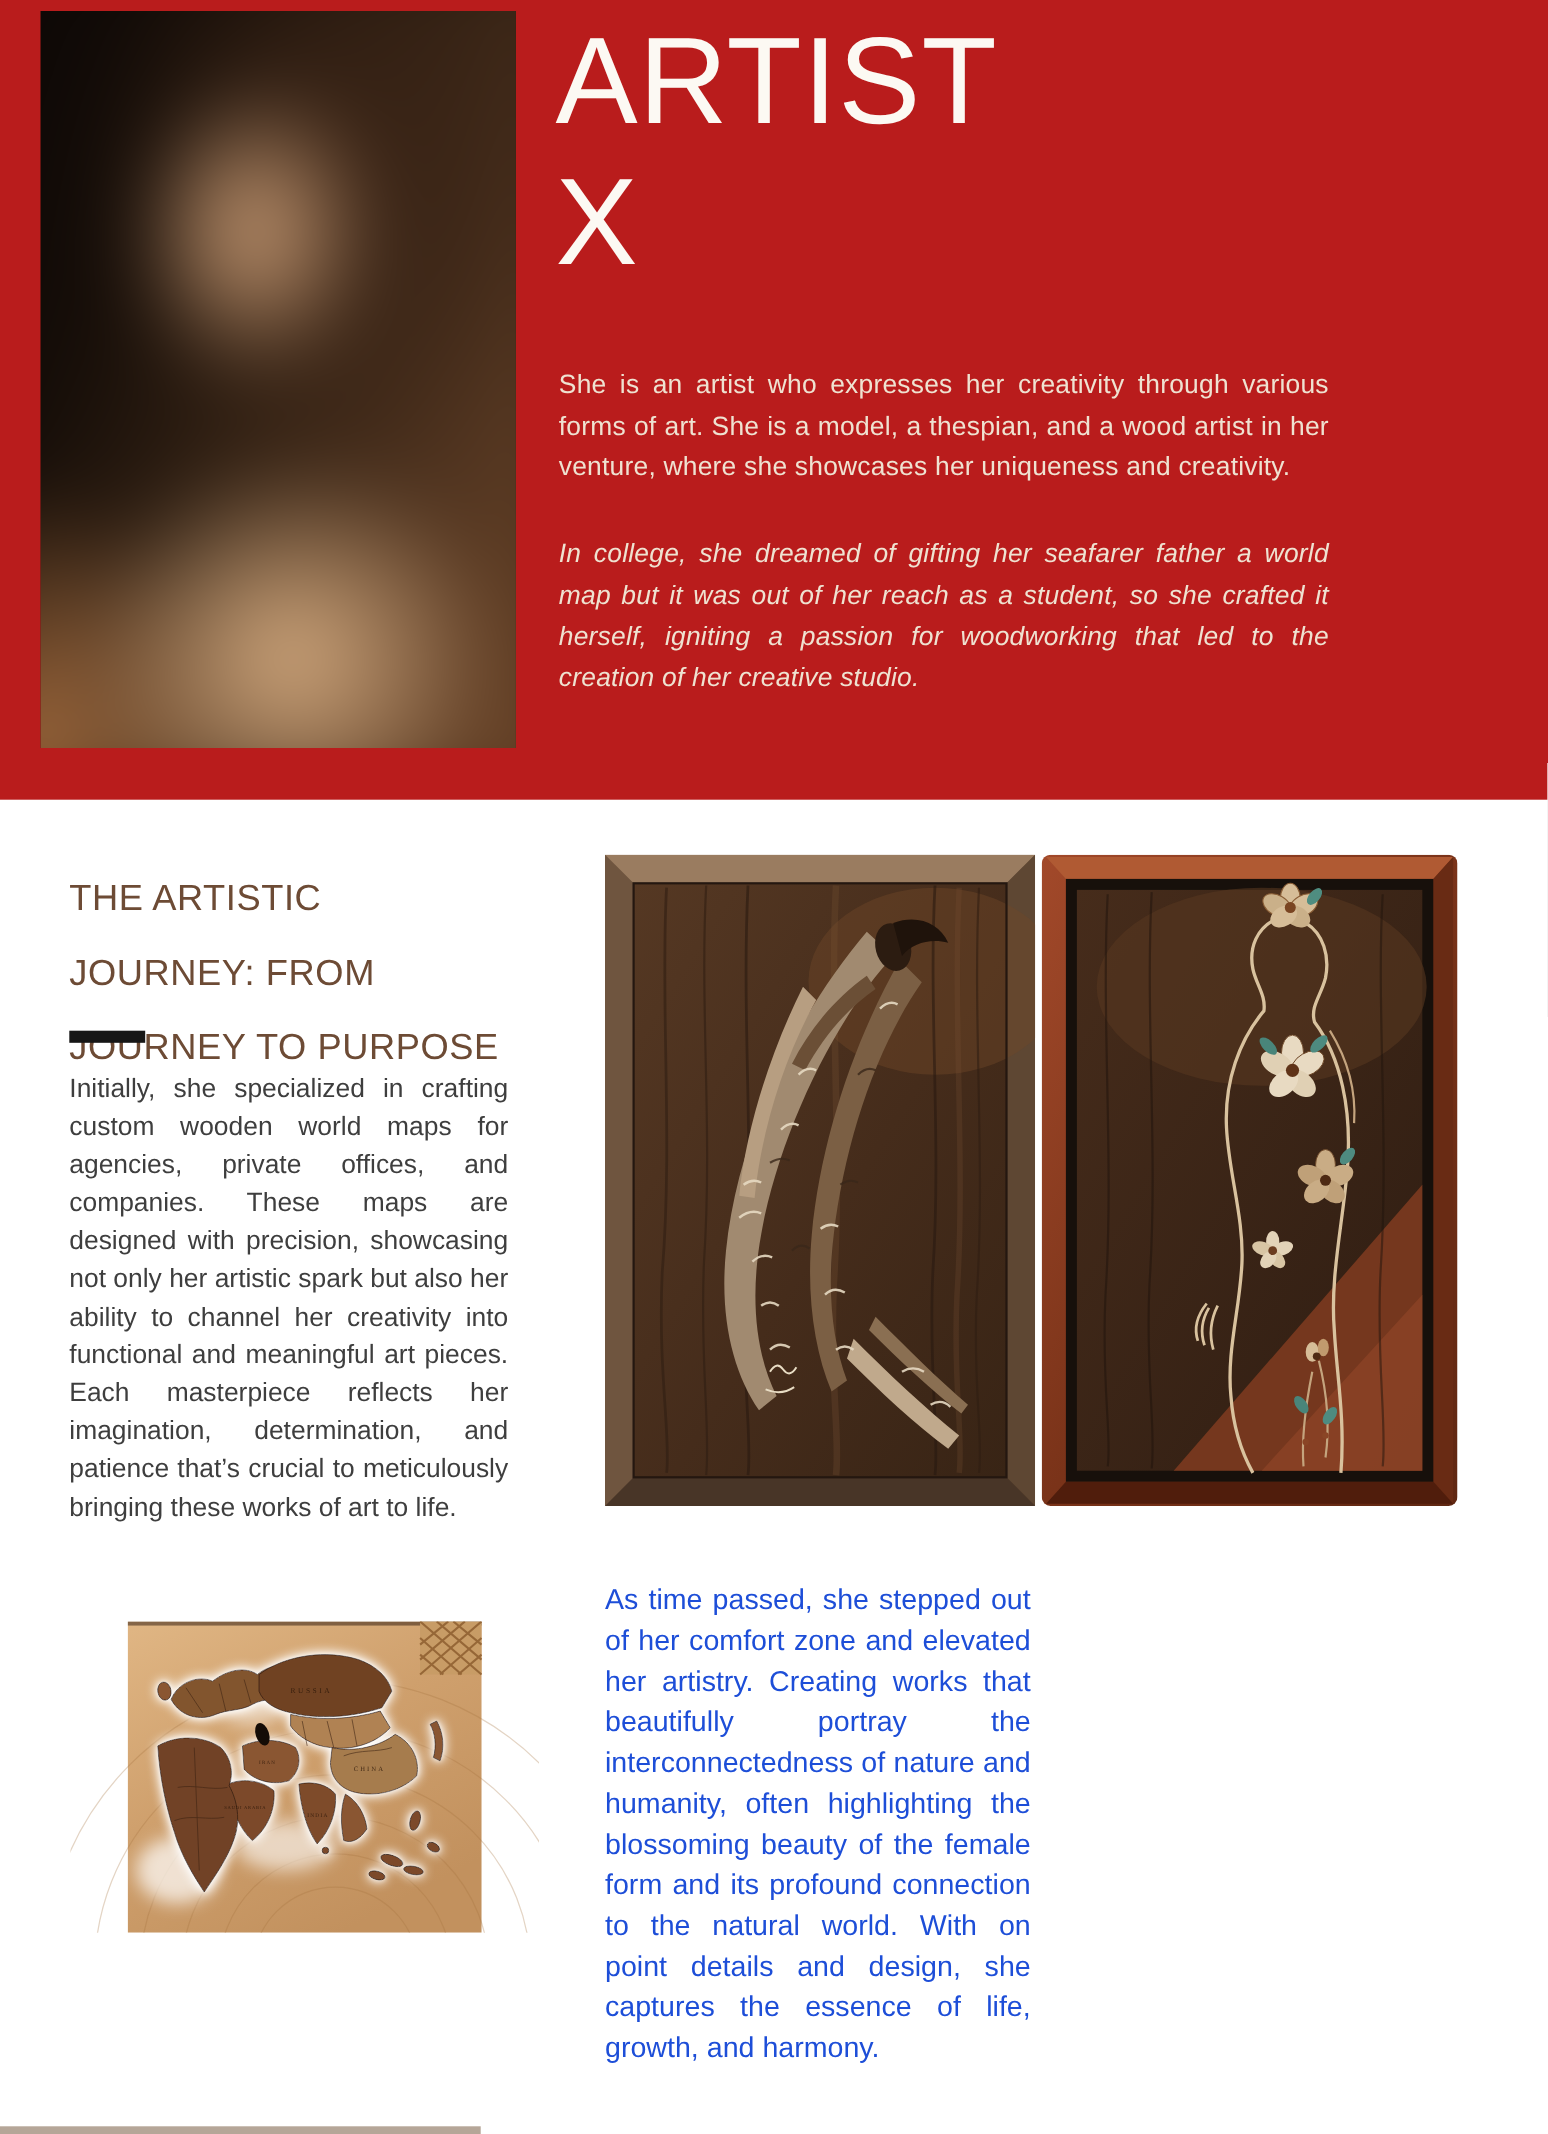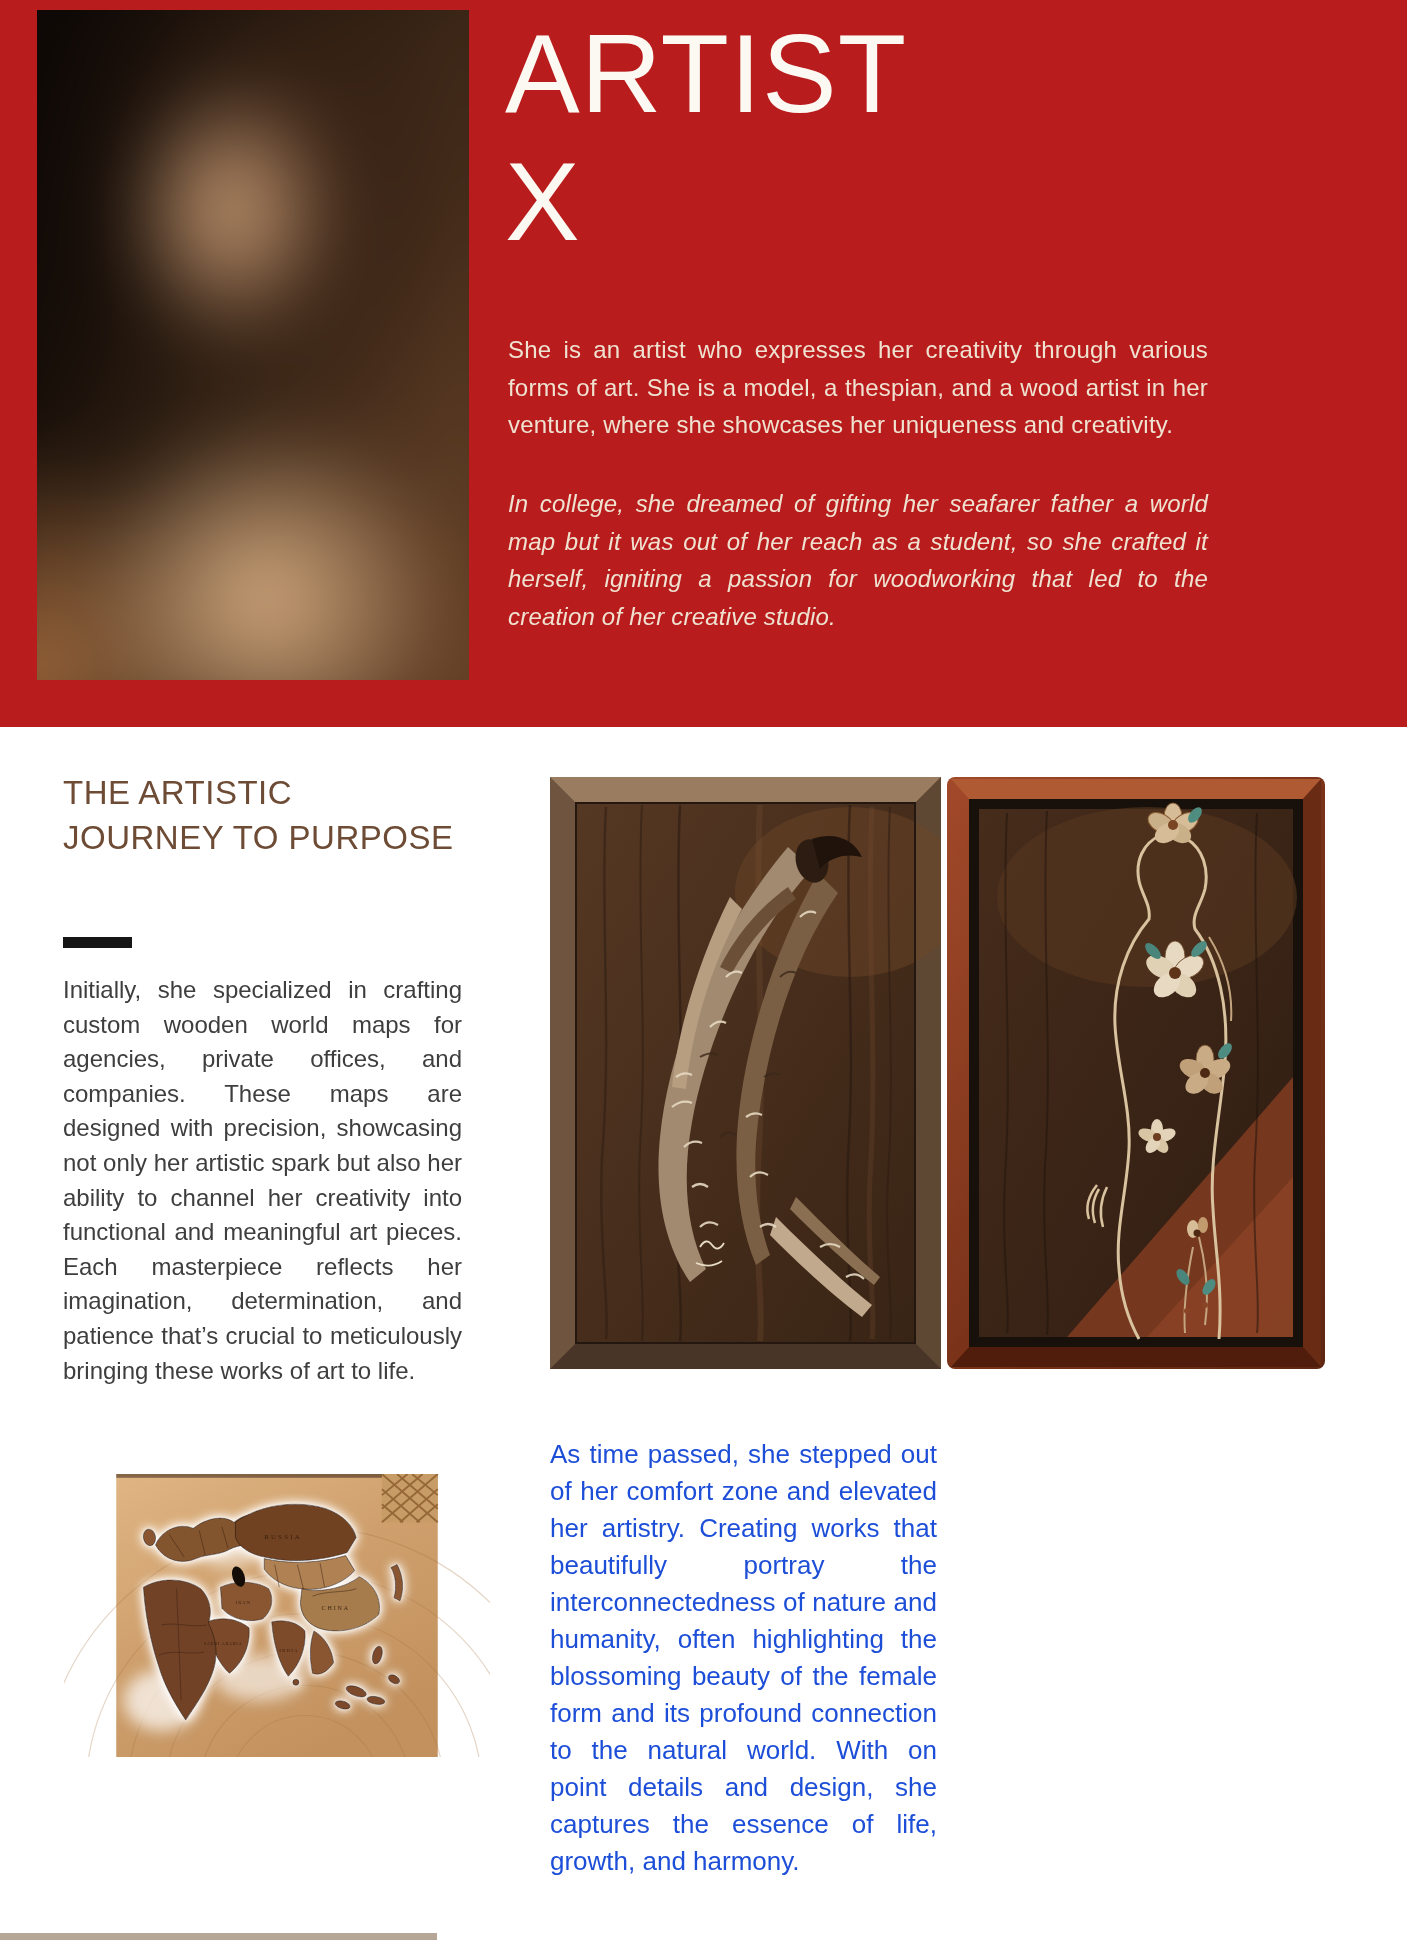--- a/index.html
+++ b/index.html
@@ -31,21 +31,21 @@
     font-size:24px;line-height:37.5px;color:#efe2d1;
     text-align:justify;letter-spacing:.2px;
   }
   .hero-p1{top:331px;}
   .hero-p2{top:485px;font-style:italic;}
   
   .journey-heading{
     position:absolute;left:63px;top:770px;width:430px;
     font-size:33px;line-height:45px;color:#6d4b35;letter-spacing:.5px;font-weight:400;
   }
-  .journey-heading span{display:block;}
+  .journey-heading span{display:block;margin-top:23px;}
   .journey-divider{position:absolute;left:63px;top:937px;width:69px;height:11px;background:#161616;}
   .journey-paragraph{
     position:absolute;left:63px;top:973px;width:399px;
     font-size:24px;line-height:34.6px;color:#3e3e3e;text-align:justify;
   }
   
   .panel-left{position:absolute;left:550px;top:777px;width:391px;height:592px;}
   .panel-right{position:absolute;left:947px;top:777px;width:378px;height:592px;}
   .panel-left svg,.panel-right svg,.map svg{display:block;width:100%;height:100%;}
   
@@ -68,20 +68,21 @@
     <h1 class="hero-title" style="margin:0;">
       <span>ARTIST</span>
       <span>X</span>
     </h1>
     <p class="hero-p hero-p1" style="margin:0;">She is an artist who expresses her creativity through various forms of art. She is a model, a thespian, and a wood artist in her venture, where she showcases her uniqueness and creativity.</p>
     <p class="hero-p hero-p2" style="margin:0;">In college, she dreamed of gifting her seafarer father a world map but it was out of her reach as a student, so she crafted it herself, igniting a passion for woodworking that led to the creation of her creative studio.</p>
   </div>
 
   <h2 class="journey-heading" style="margin:0;">
     <span>THE ARTISTIC</span>
+    <span>JOURNEY: FROM</span>
     <span>JOURNEY TO PURPOSE</span>
   </h2>
   <div class="journey-divider"></div>
   <p class="journey-paragraph" style="margin:0;">Initially, she specialized in crafting custom wooden world maps for agencies, private offices, and companies. These maps are designed with precision, showcasing not only her artistic spark but also her ability to channel her creativity into functional and meaningful art pieces. Each masterpiece reflects her imagination, determination, and patience that’s crucial to meticulously bringing these works of art to life.</p>
 
   <div class="panel-left">
     <svg viewBox="0 0 391 592">
       <defs>
         <linearGradient id="plfr" x1="0" y1="0" x2="1" y2="1">
           <stop offset="0" stop-color="#8f7258"></stop>

